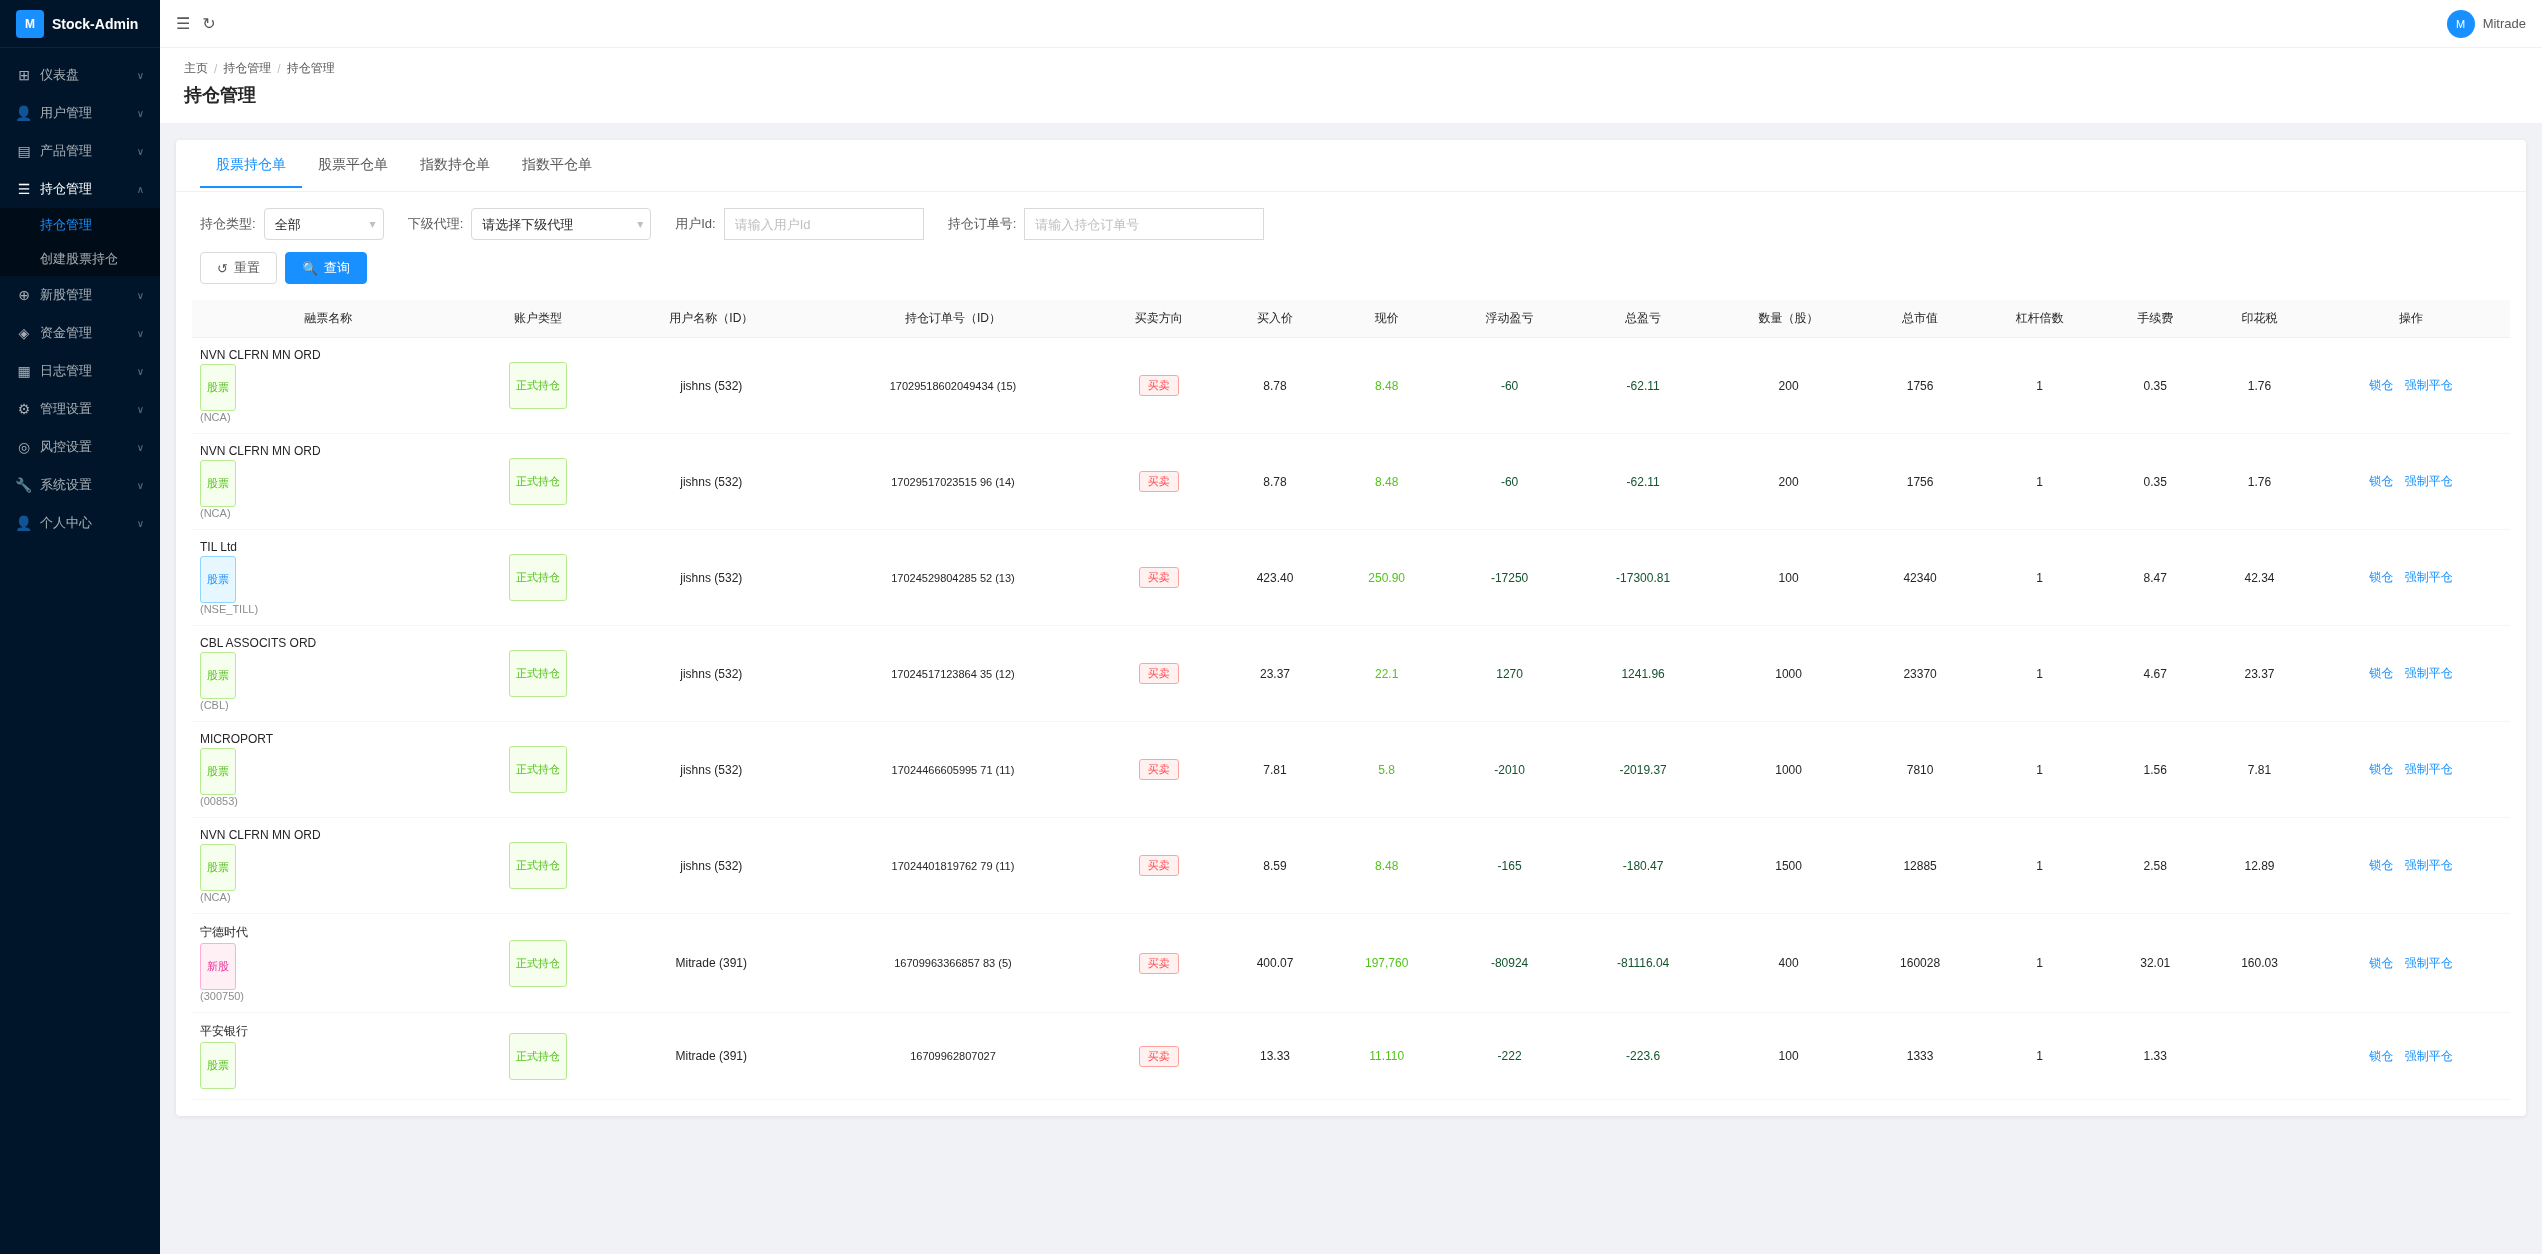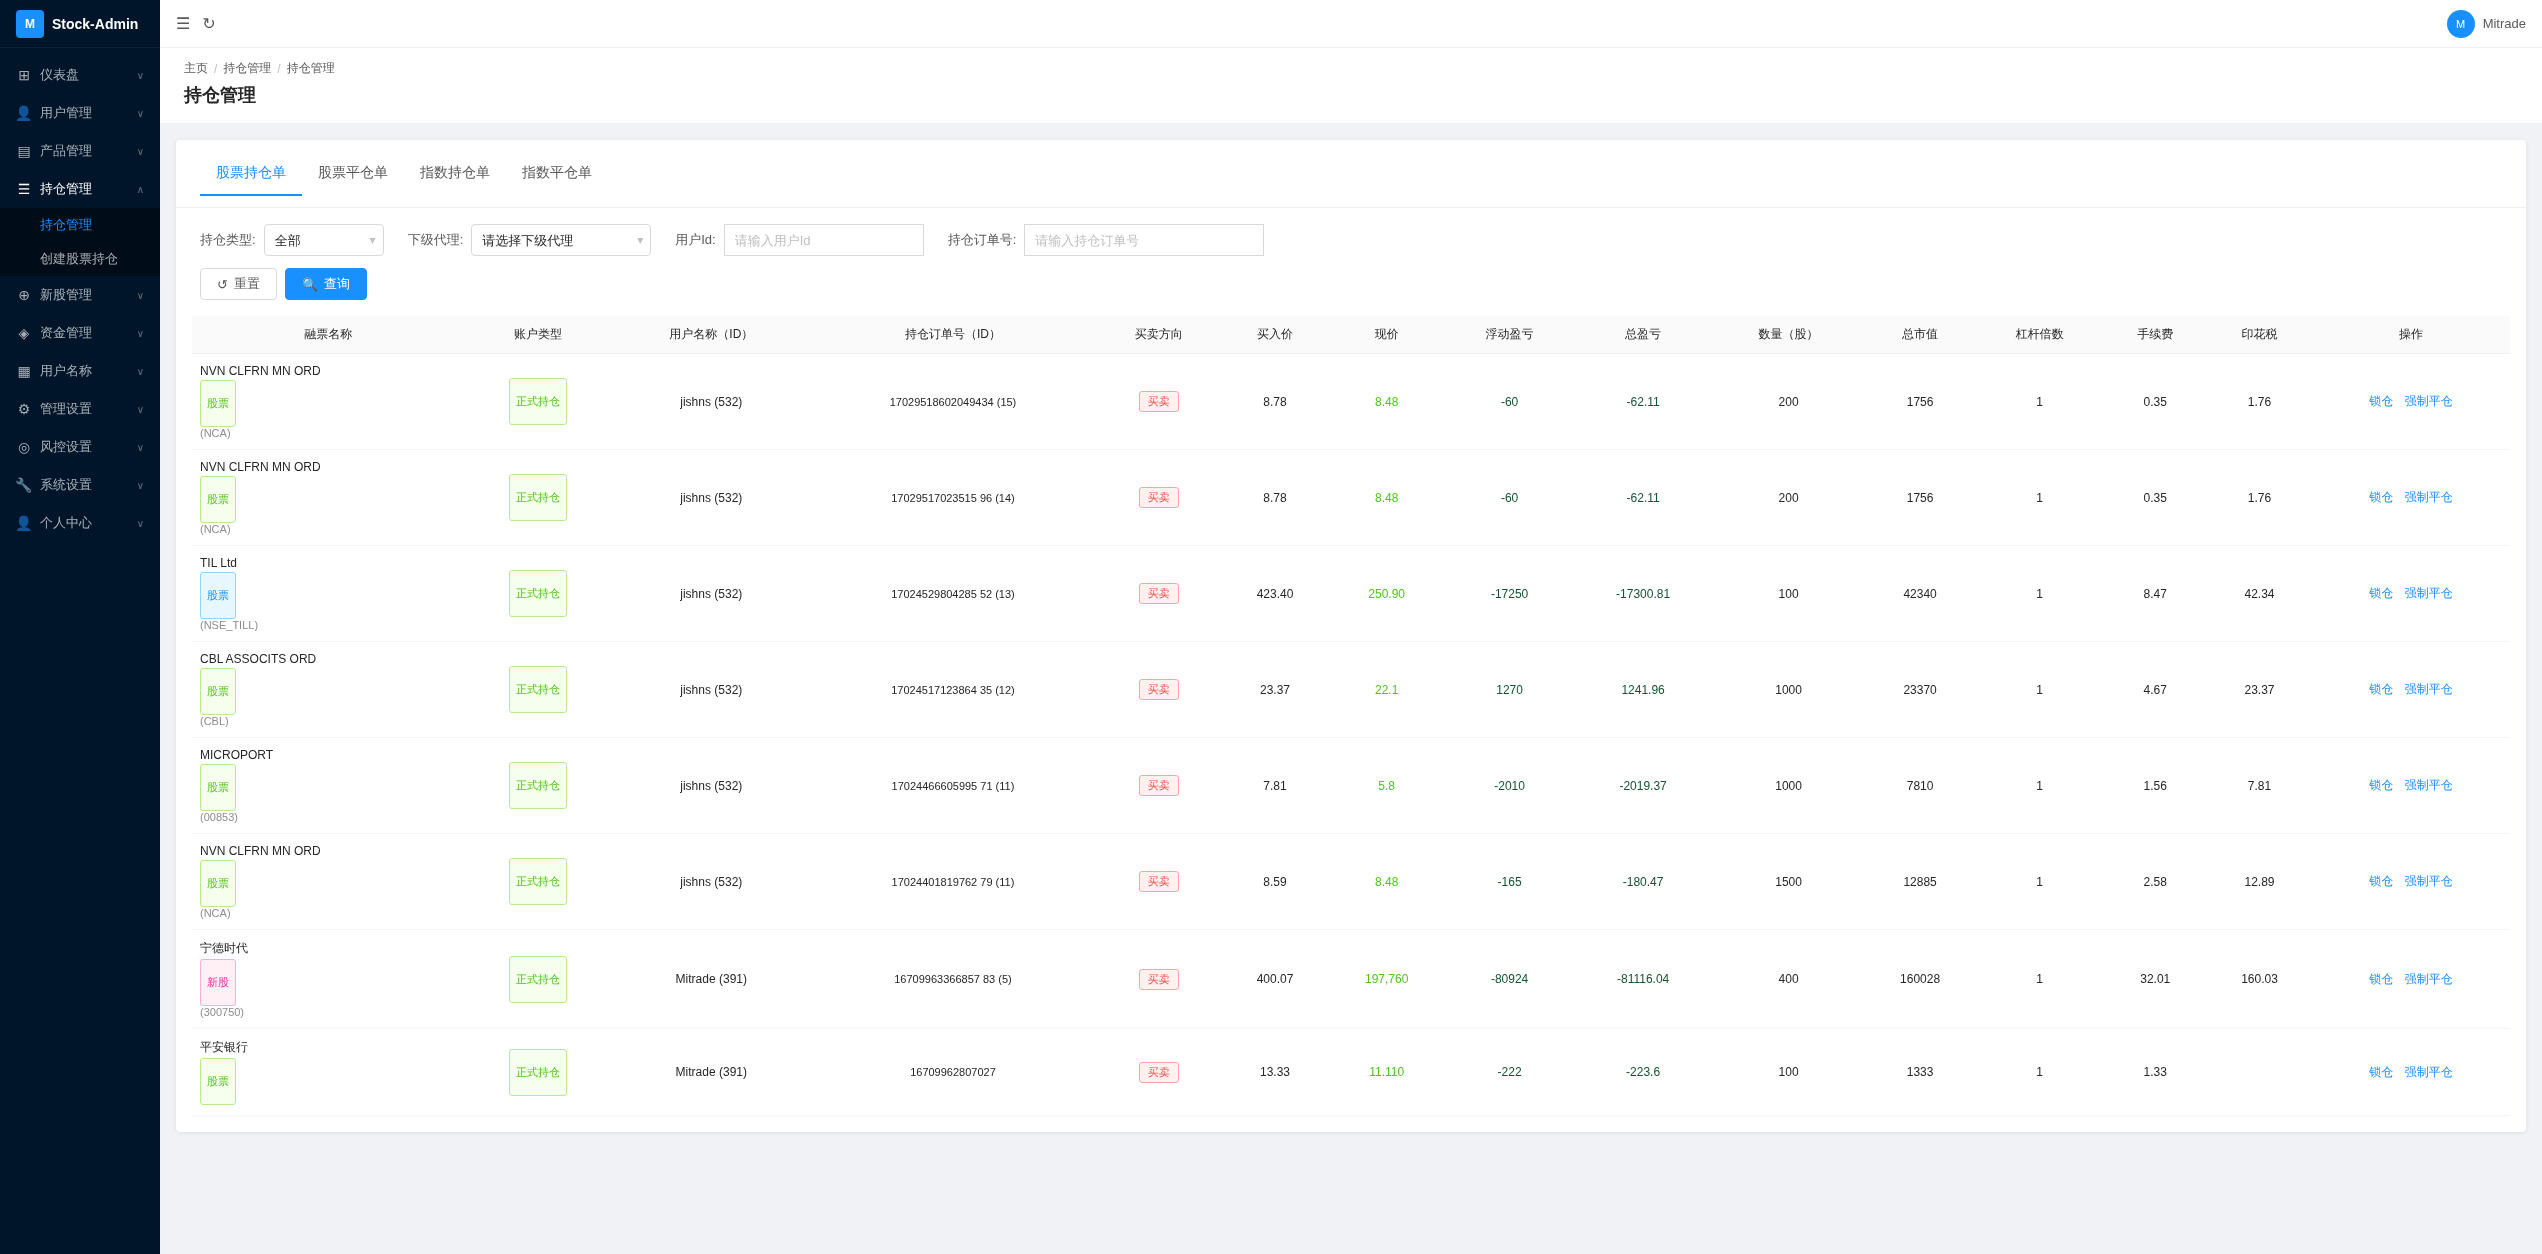--- a/index.html
+++ b/index.html
@@ -37,21 +37,21 @@
     .breadcrumb-bar { padding: 12px 24px 4px; background: #fff; border-bottom: 1px solid #f0f0f0; }
     .breadcrumb { display: flex; align-items: center; gap: 6px; font-size: 12px; color: #595959; margin-bottom: 6px; }
     .breadcrumb-sep { color: #bfbfbf; }
     .breadcrumb-link { color: #595959; }
     .page-title { font-size: 18px; font-weight: 600; color: #262626; padding-bottom: 12px; }
 
     
     .card { background: #fff; margin: 16px; border-radius: 4px; box-shadow: 0 1px 4px rgba(0,0,0,0.08); }
 
     
-    .tabs { display: flex; border-bottom: 1px solid #f0f0f0; padding: 12px 24px; align-items: flex-end; }
+    .tabs { display: flex; border-bottom: 1px solid #f0f0f0; padding: 4px 24px; align-items: flex-end; }
     .tab { padding: 12px 16px; cursor: pointer; font-size: 14px; color: #595959; border-bottom: 2px solid transparent; margin-bottom: -1px; }
     .tab.active { color: #1890ff; border-bottom-color: #1890ff; font-weight: 500; }
 
     
     .filters { padding: 16px 24px 0; display: flex; align-items: center; gap: 24px; flex-wrap: wrap; }
     .filter-group { display: flex; align-items: center; gap: 8px; }
     .filter-label { color: #595959; font-size: 13px; white-space: nowrap; }
     .filter-select { height: 32px; border: 1px solid #d9d9d9; border-radius: 4px; padding: 0 28px 0 10px; font-size: 13px; color: #262626; background: #fff; appearance: none; min-width: 120px; cursor: pointer; position: relative; }
     .select-wrapper { position: relative; display: inline-flex; align-items: center; }
     .select-wrapper::after { content: '▾'; position: absolute; right: 8px; color: #bfbfbf; pointer-events: none; font-size: 12px; }
@@ -145,21 +145,21 @@
       <div class="sidebar-item-left">
         <span class="sidebar-item-icon">◈</span>
         <span>资金管理</span>
       </div>
       <span class="sidebar-chevron">∨</span>
     </div>
 
     <div class="sidebar-item">
       <div class="sidebar-item-left">
         <span class="sidebar-item-icon">▦</span>
-        <span>用户名称</span>
+        <span>日志管理</span>
       </div>
       <span class="sidebar-chevron">∨</span>
     </div>
 
     <div class="sidebar-item">
       <div class="sidebar-item-left">
         <span class="sidebar-item-icon">⚙</span>
         <span>管理设置</span>
       </div>
       <span class="sidebar-chevron">∨</span>

